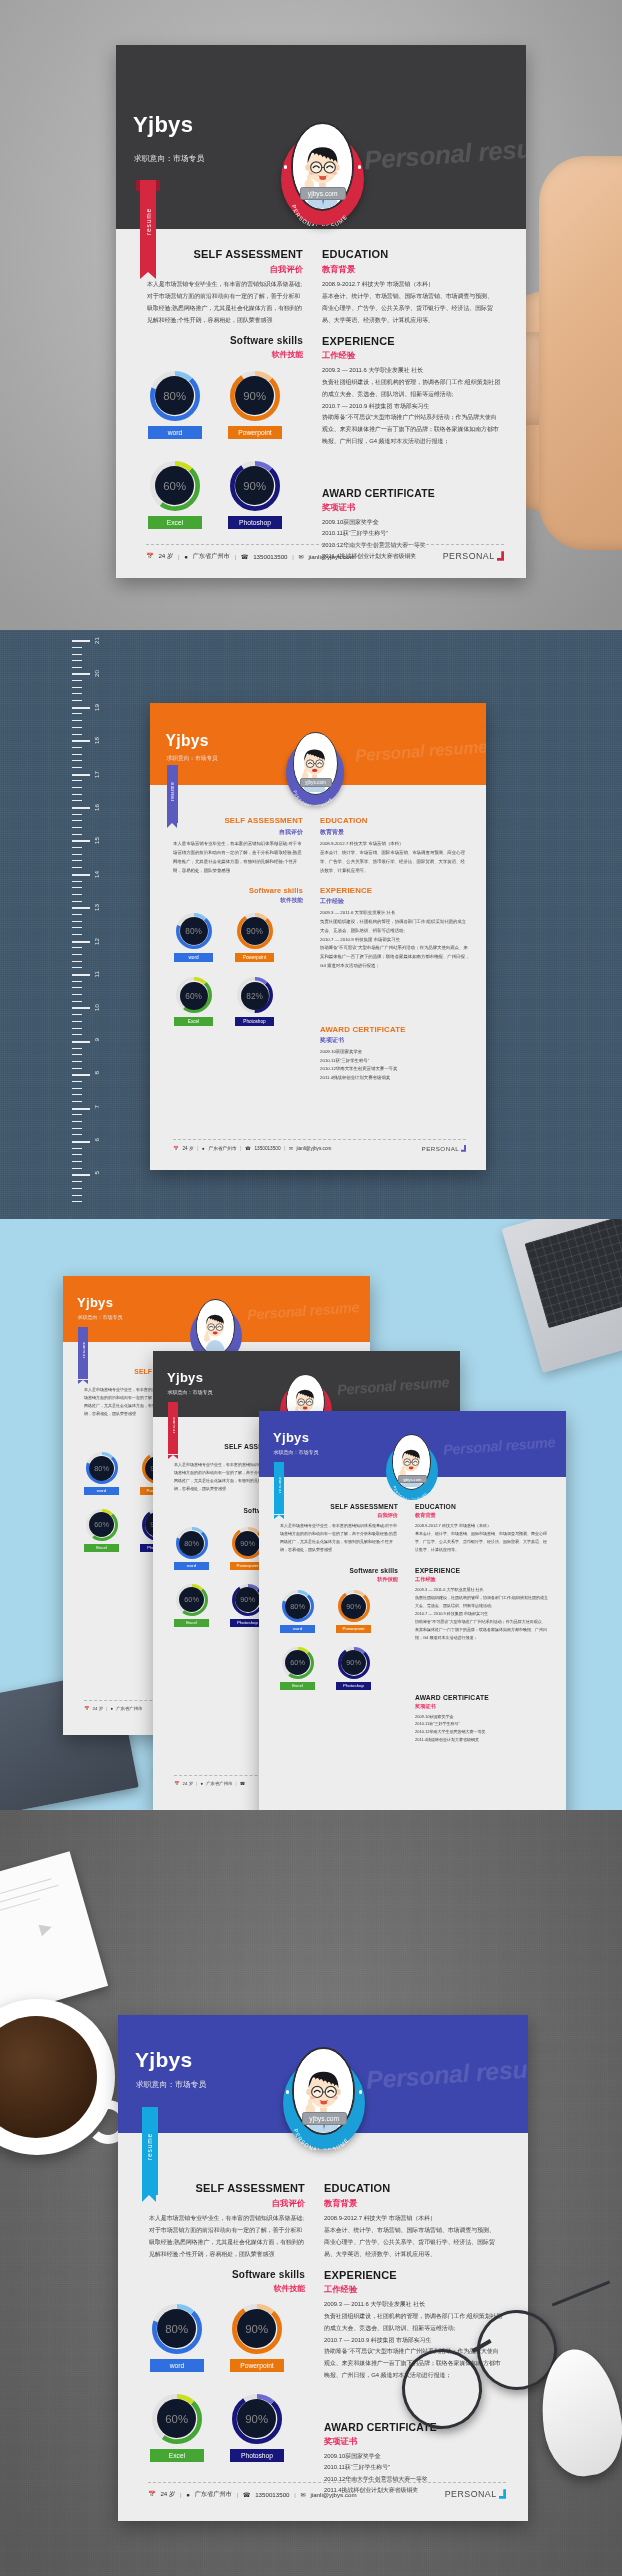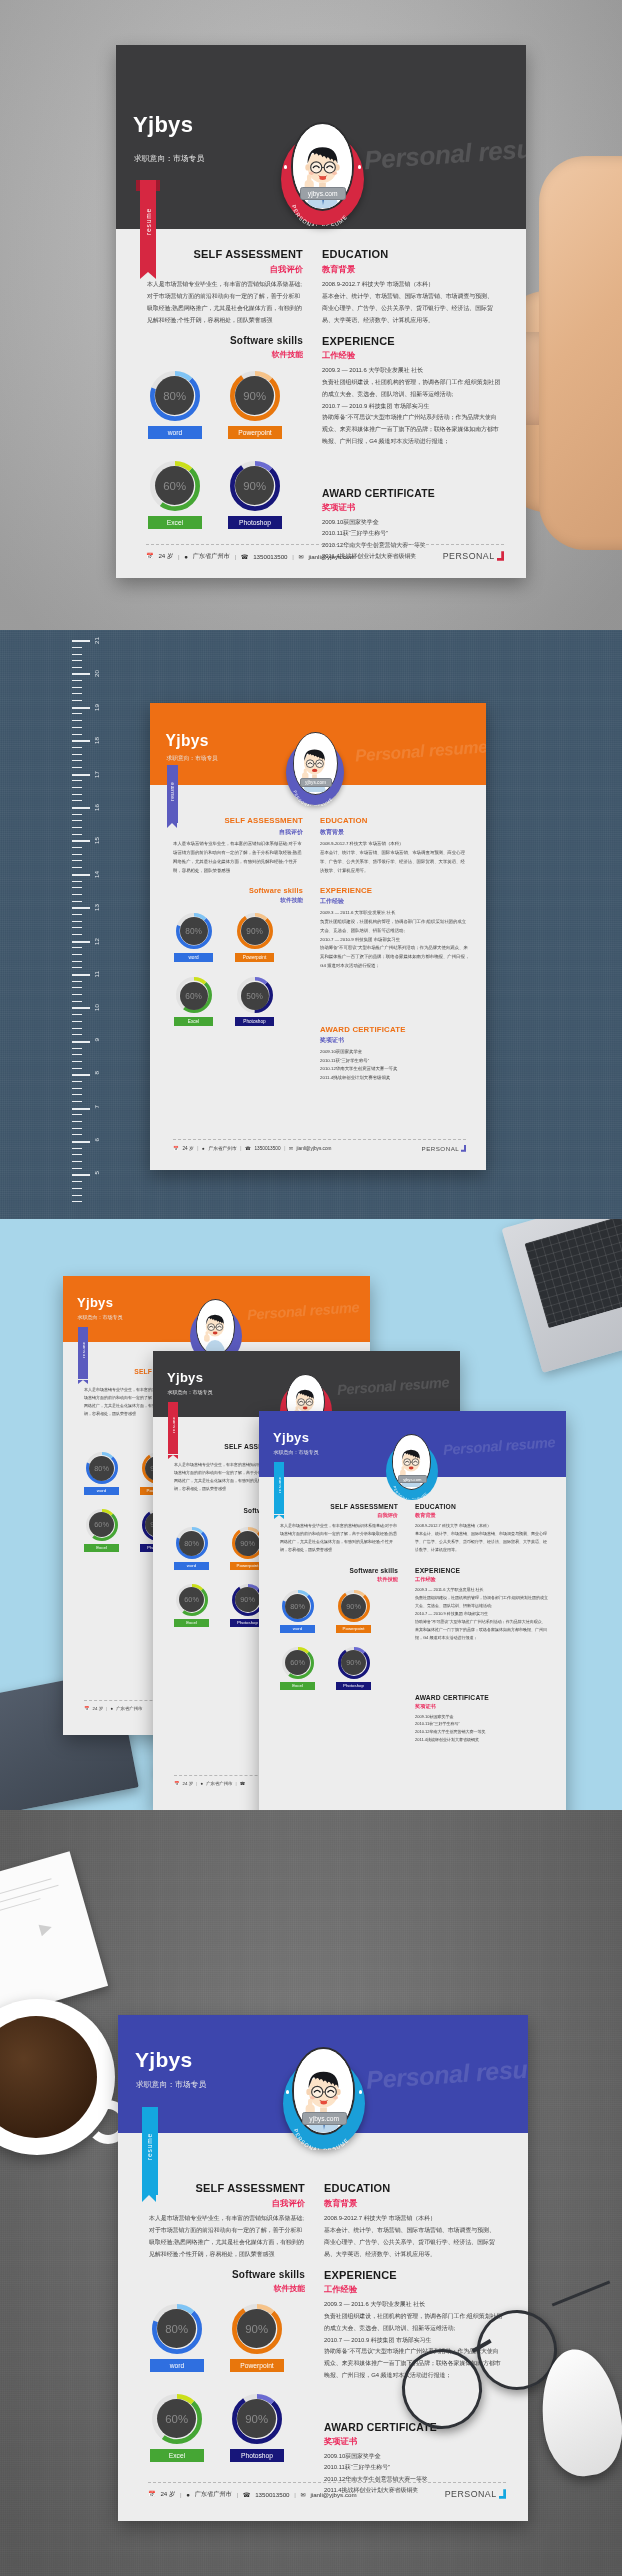--- a/index.html
+++ b/index.html
@@ -44,21 +44,21 @@
 
   .h-en { font-weight:bold; color:#1b1b1b; letter-spacing:0.2px; white-space:nowrap; }
   .h-cn { font-weight:bold; }
   .body-txt { color:#3a3a3a; }
 
   
   .rings { display:flex; flex-wrap:wrap; }
   .ring-cell { display:flex; flex-direction:column; align-items:center; }
   .ring { position:relative; border-radius:50%; display:flex;
           align-items:center; justify-content:center; }
-  .ring-in { position:absolute; border-radius:50%; background:#404040;
+  .ring-in { position:absolute; border-radius:50%; background:#0f172a;
              display:flex; align-items:center; justify-content:center;
              color:#8a8a8a; }
   .ring-tag { color:#fff; text-align:center; }
 
   
   .foot { position:absolute; border-top:0.5px dashed #b8b8b8; display:flex;
           align-items:center; color:#333; }
   .foot .sep { color:#9a9a9a; }
   .foot-brand { margin-left:auto; display:flex; align-items:center;
                 color:#4a4a4a; font-weight:300; letter-spacing:0.5px; }
@@ -504,21 +504,21 @@
           </div>
           <div class="ring-tag" style="background: rgb(69, 166, 52); width: 39px; height: 9.3px; line-height: 9.3px; font-size: 4.7px; margin-top: 3.6px;">Excel</div>
         </div>
         <div class="ring-cell">
           <div class="ring" style="width: 36px; height: 36px;">
             <svg width="36" height="36" viewBox="0 0 70 70" style="transform:rotate(-90deg)">
               <circle cx="35" cy="35" r="31.5" fill="none" stroke="#e2e2e2" stroke-width="7"></circle>
               <circle cx="35" cy="35" r="31.5" fill="none" stroke="#17167a" stroke-width="7" stroke-dasharray="75.20972812693965 122.71060904921733" stroke-dashoffset="-23.750440461138837"></circle>
               <circle cx="35" cy="35" r="31.5" fill="none" stroke="#6b6bd1" stroke-width="7" stroke-dasharray="23.750440461138837 174.16989671501813"></circle>
             </svg>
-            <div class="ring-in" style="left: 4.1px; top: 4.1px; width: 28px; height: 28px; font-size: 8.3px;">50%</div>
+            <div class="ring-in" style="left: 4.1px; top: 4.1px; width: 28px; height: 28px; font-size: 8.3px;">82%</div>
           </div>
           <div class="ring-tag" style="background: rgb(23, 22, 122); width: 39px; height: 9.3px; line-height: 9.3px; font-size: 4.7px; margin-top: 3.6px;">Photoshop</div>
         </div>
       </div>
 
     <div style="position:absolute;left:170px;top:183px;width:150px;">
       <div class="h-en" style="font-size:7.8px;color:#ee6f14;">EXPERIENCE</div>
       <div class="h-cn" style="font-size:6px;color:#5b5bbf;margin-top:2.1px;">工作经验</div>
       <div class="body-txt" style="font-size:4.4px;line-height:2.0;margin-top:3.1px;">2009.3 — 2011.6      大学职业发展社         社长</div>
       <div class="body-txt" style="font-size:4.4px;line-height:2.0;">负责社团组织建设，社团机构的管理，协调各部门工作;组织策划社团的成立大会、竞选会、团队培训、招新等运维活动;</div>

